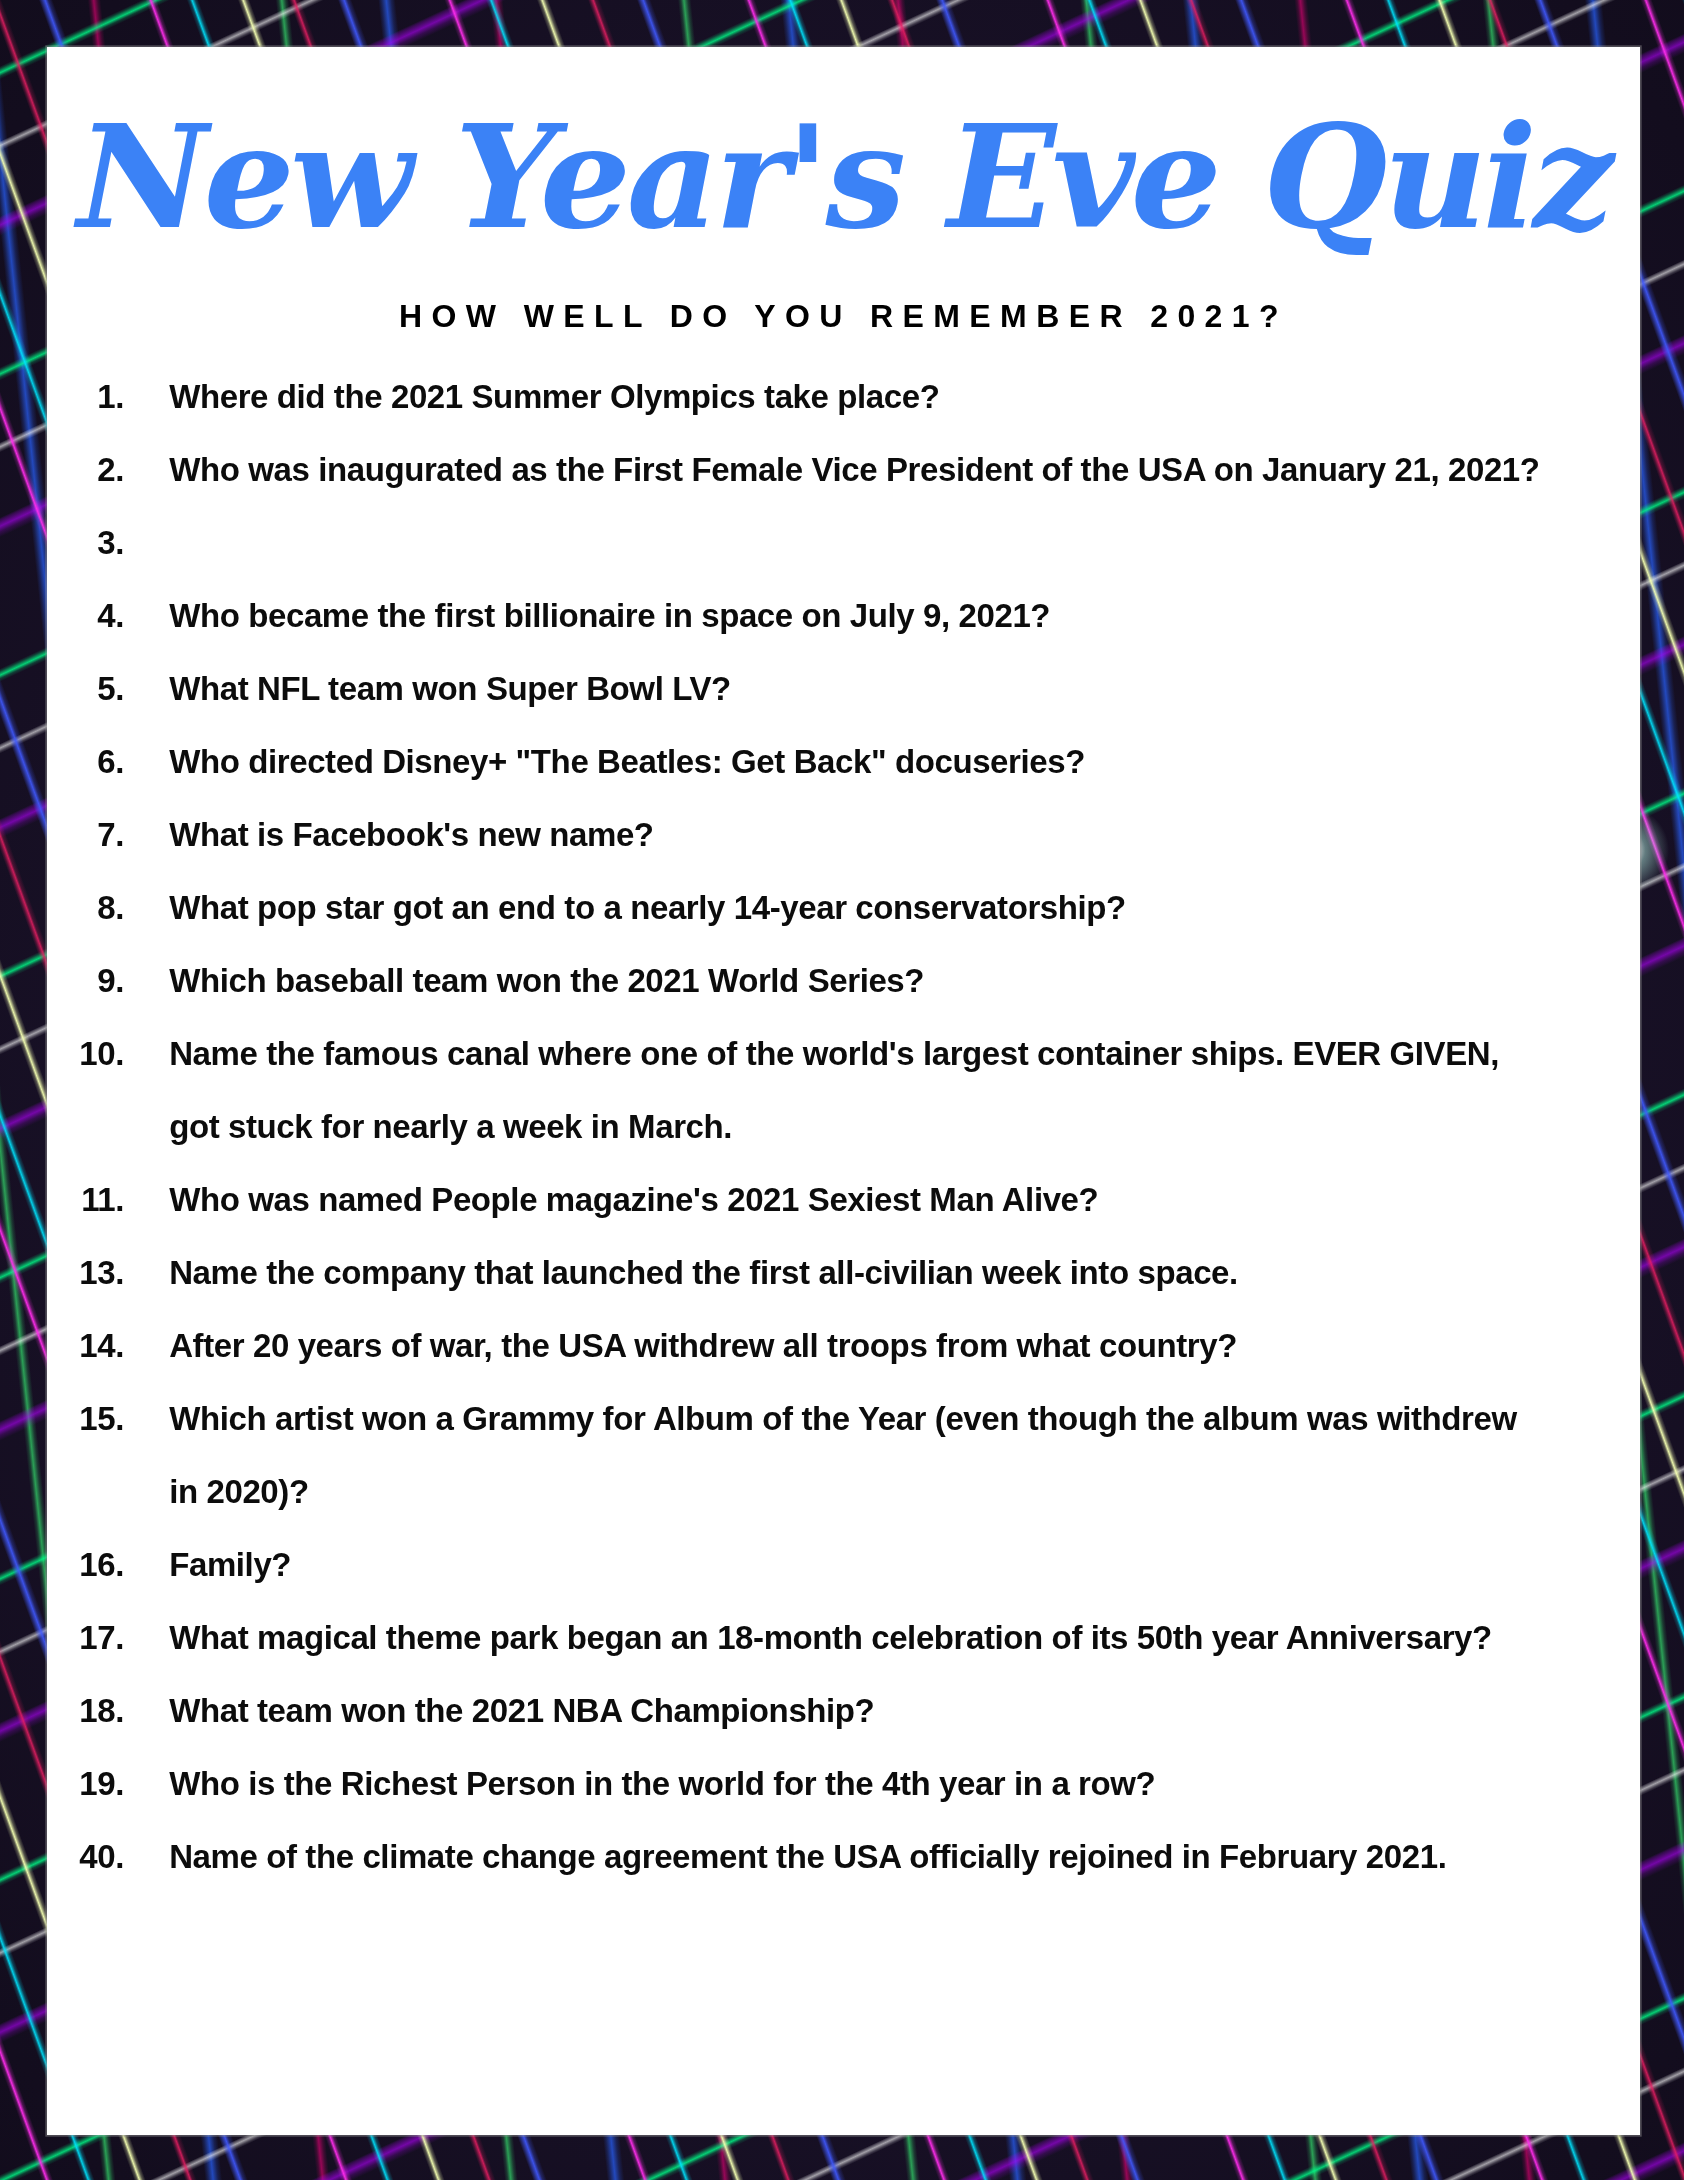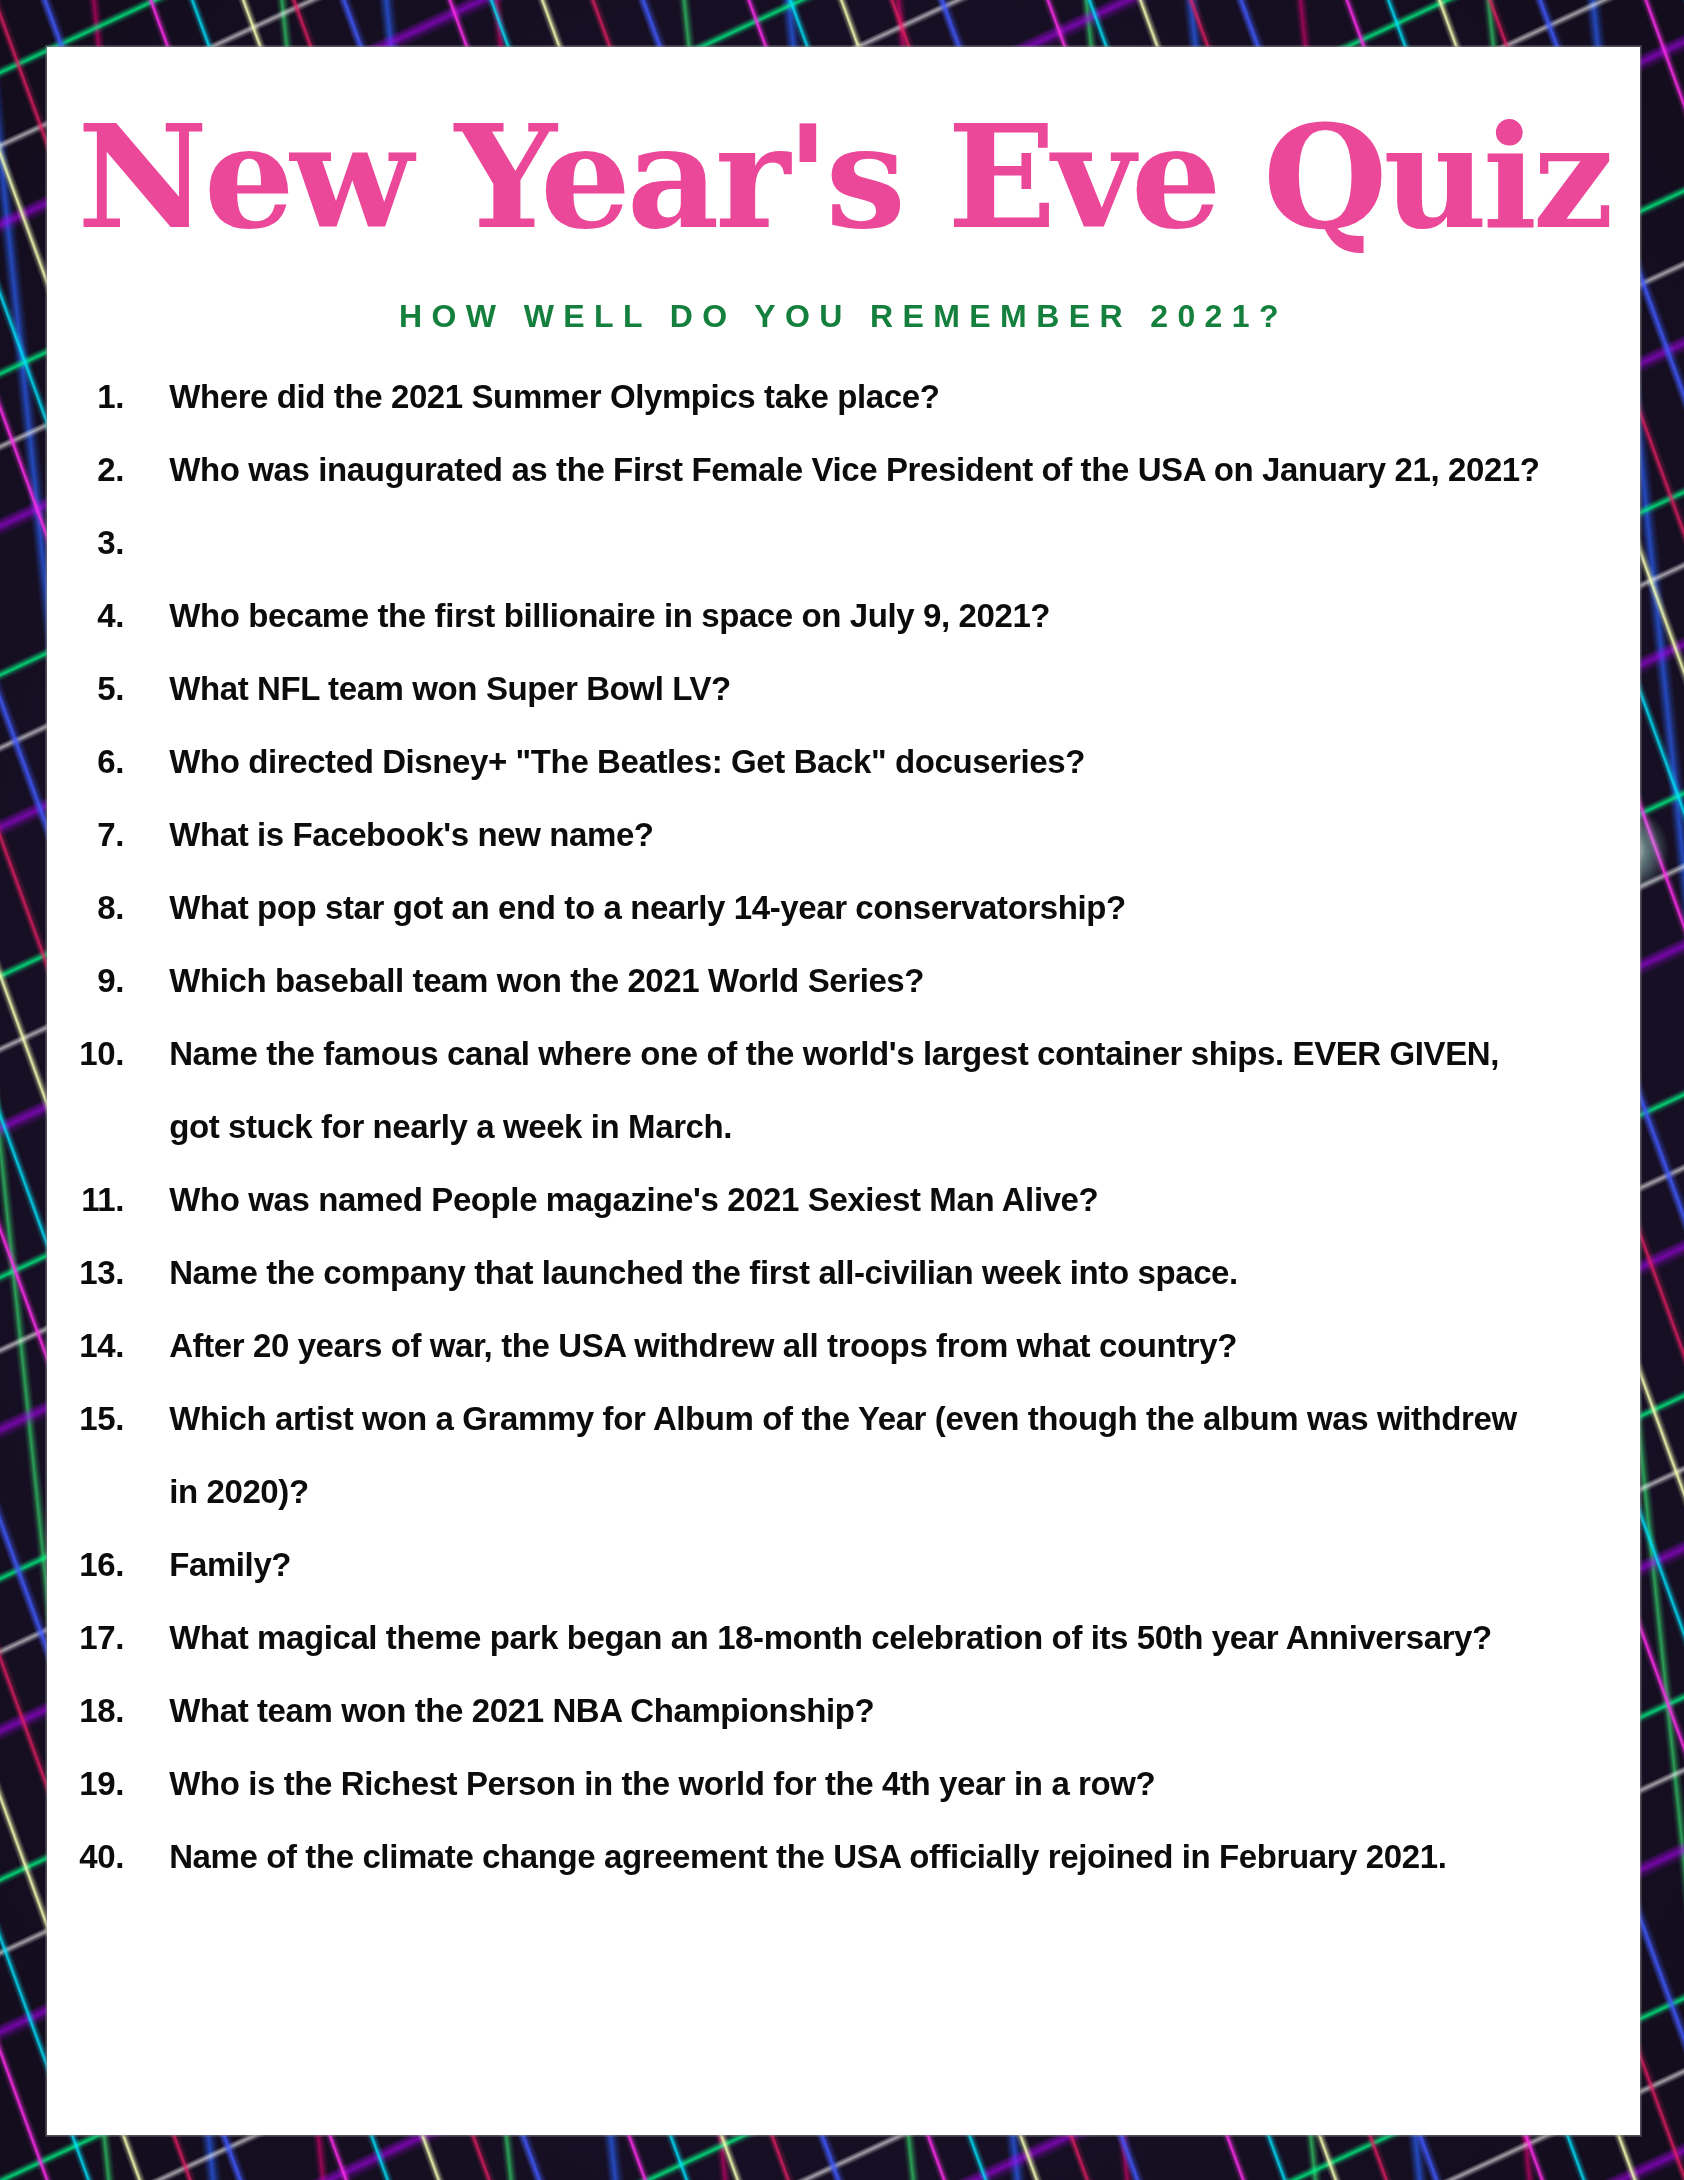--- a/index.html
+++ b/index.html
@@ -65,35 +65,36 @@
     bottom: 45px;
     background: #ffffff;
     box-shadow: 0 0 0 1.7px rgba(150,150,150,0.45);
     color: #0c0c0c;
   }
 
   .title {
     margin: 24px 0 0 0;
     text-align: center;
     font-family: "DejaVu Serif", serif;
+    font-style: italic;
     font-weight: bold;
     font-size: 143px;
     line-height: 213px;
     letter-spacing: -4.3px;
-    color: #ec4899;
+    color: #3b82f6;
     white-space: nowrap;
   }
 
   .subtitle {
     margin-top: 13.6px;
     text-align: center;
     font-weight: bold;
     font-size: 32px;
     letter-spacing: 9.4px;
-    color: #15803d;
+    color: #000000;
     white-space: nowrap;
   }
 
   .questions {
     margin-top: 25.6px;
     padding: 0;
   }
 
   .q {
     display: flex;

